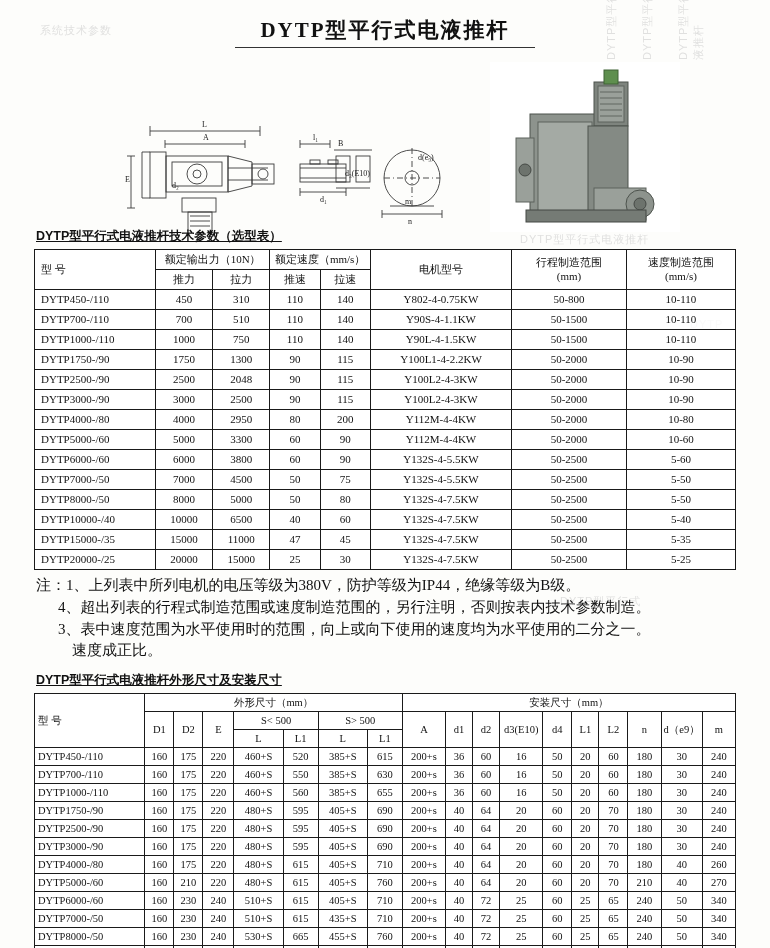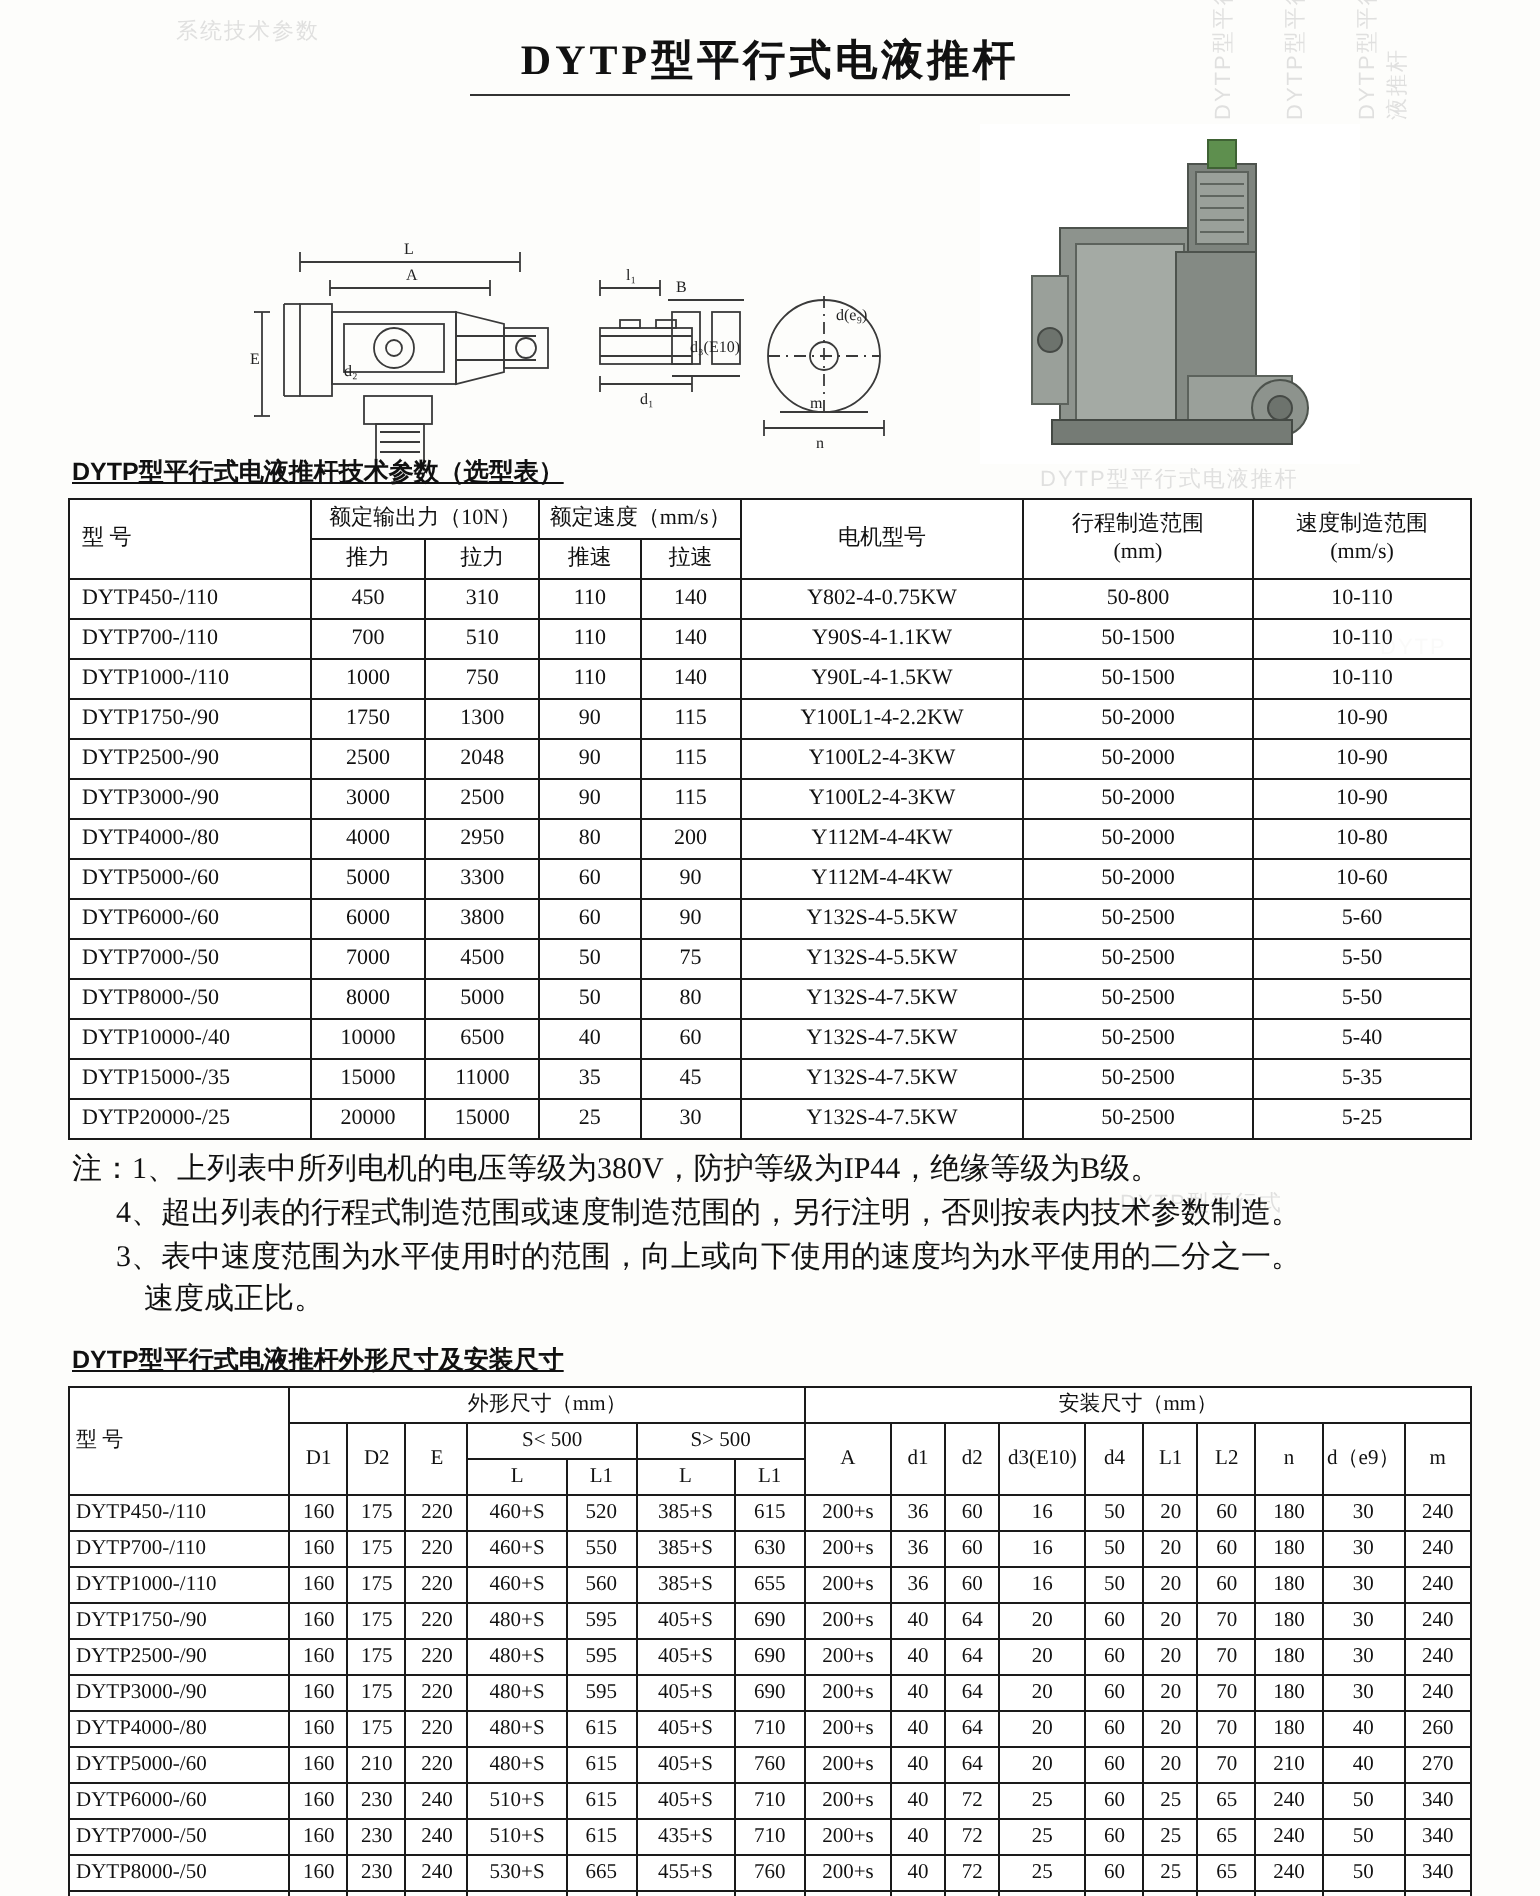--- a/index.html
+++ b/index.html
@@ -107,21 +107,21 @@
 <body>
 
 <div class="page">
 
   <div class="ghost" style="left:604px; top:60px; transform:rotate(-90deg); transform-origin:left top;">DYTP型平行式电液推杆</div>
   <div class="ghost" style="left:640px; top:60px; transform:rotate(-90deg); transform-origin:left top;">DYTP型平行式电液推杆</div>
   <div class="ghost" style="left:676px; top:60px; transform:rotate(-90deg); transform-origin:left top;">DYTP型平行式电液推杆</div>
   <div class="ghost" style="left:520px; top:232px;">DYTP型平行式电液推杆</div>
   <div class="ghost" style="left:690px; top:318px;">DYTP</div>
   <div class="ghost" style="left:560px; top:594px;">DYTP型平行式</div>
-  <div class="ghost" style="left:40px; top:8px;margin-left:48px;">系统技术参数</div>
+  <div class="ghost" style="left:40px; top:23px;">系统技术参数</div>
 
   <div class="title">DYTP型平行式电液推杆</div>
   <div class="title-underline"></div>
 
   <div class="figure-area">
     <svg class="draw" x="0" y="0" width="770" height="175" viewBox="0 0 770 175">
       <g stroke="#3a3a3a" fill="none" stroke-width="0.9">
 
         <line x1="150" y1="75" x2="260" y2="75"></line>
         <line x1="150" y1="70" x2="150" y2="80"></line>
@@ -370,21 +370,21 @@
             <td>40</td>
             <td>60</td>
             <td>Y132S-4-7.5KW</td>
             <td>50-2500</td>
             <td>5-40</td>
           </tr>
           <tr>
             <td class="model">DYTP15000-/35</td>
             <td>15000</td>
             <td>11000</td>
-            <td>35</td>
+            <td>47</td>
             <td>45</td>
             <td>Y132S-4-7.5KW</td>
             <td>50-2500</td>
             <td>5-35</td>
           </tr>
           <tr>
             <td class="model">DYTP20000-/25</td>
             <td>20000</td>
             <td>15000</td>
             <td>25</td>

